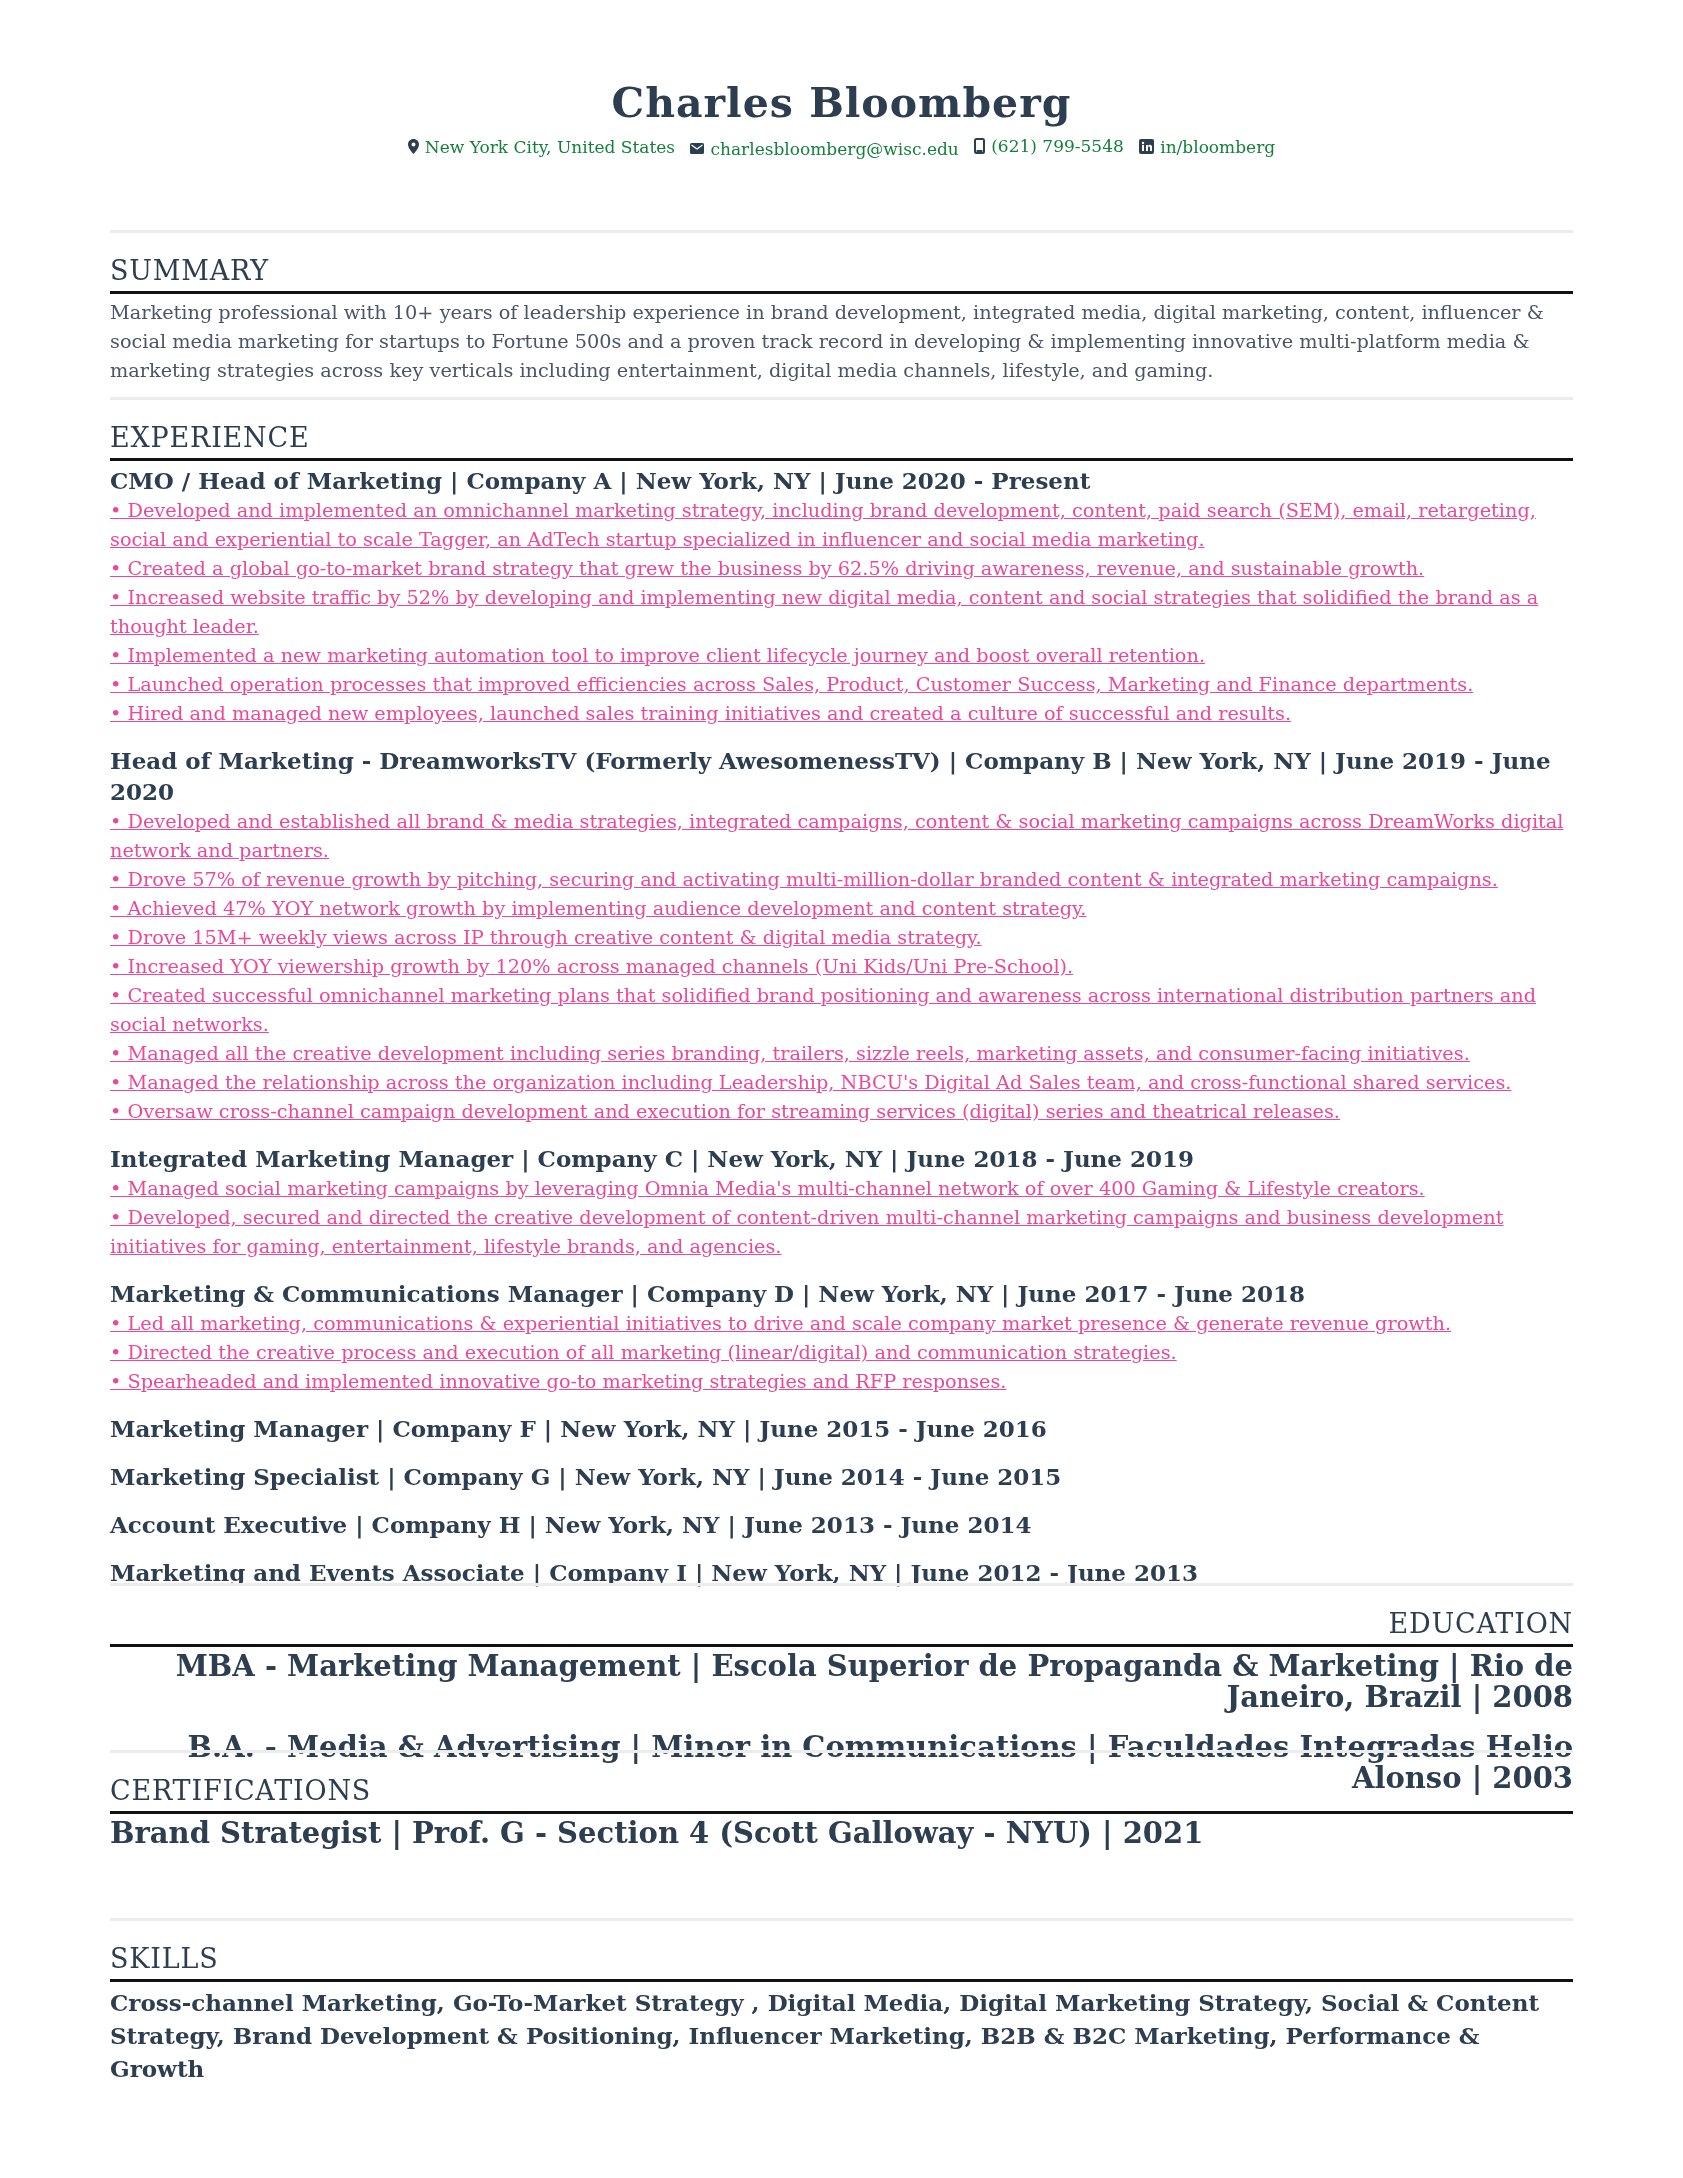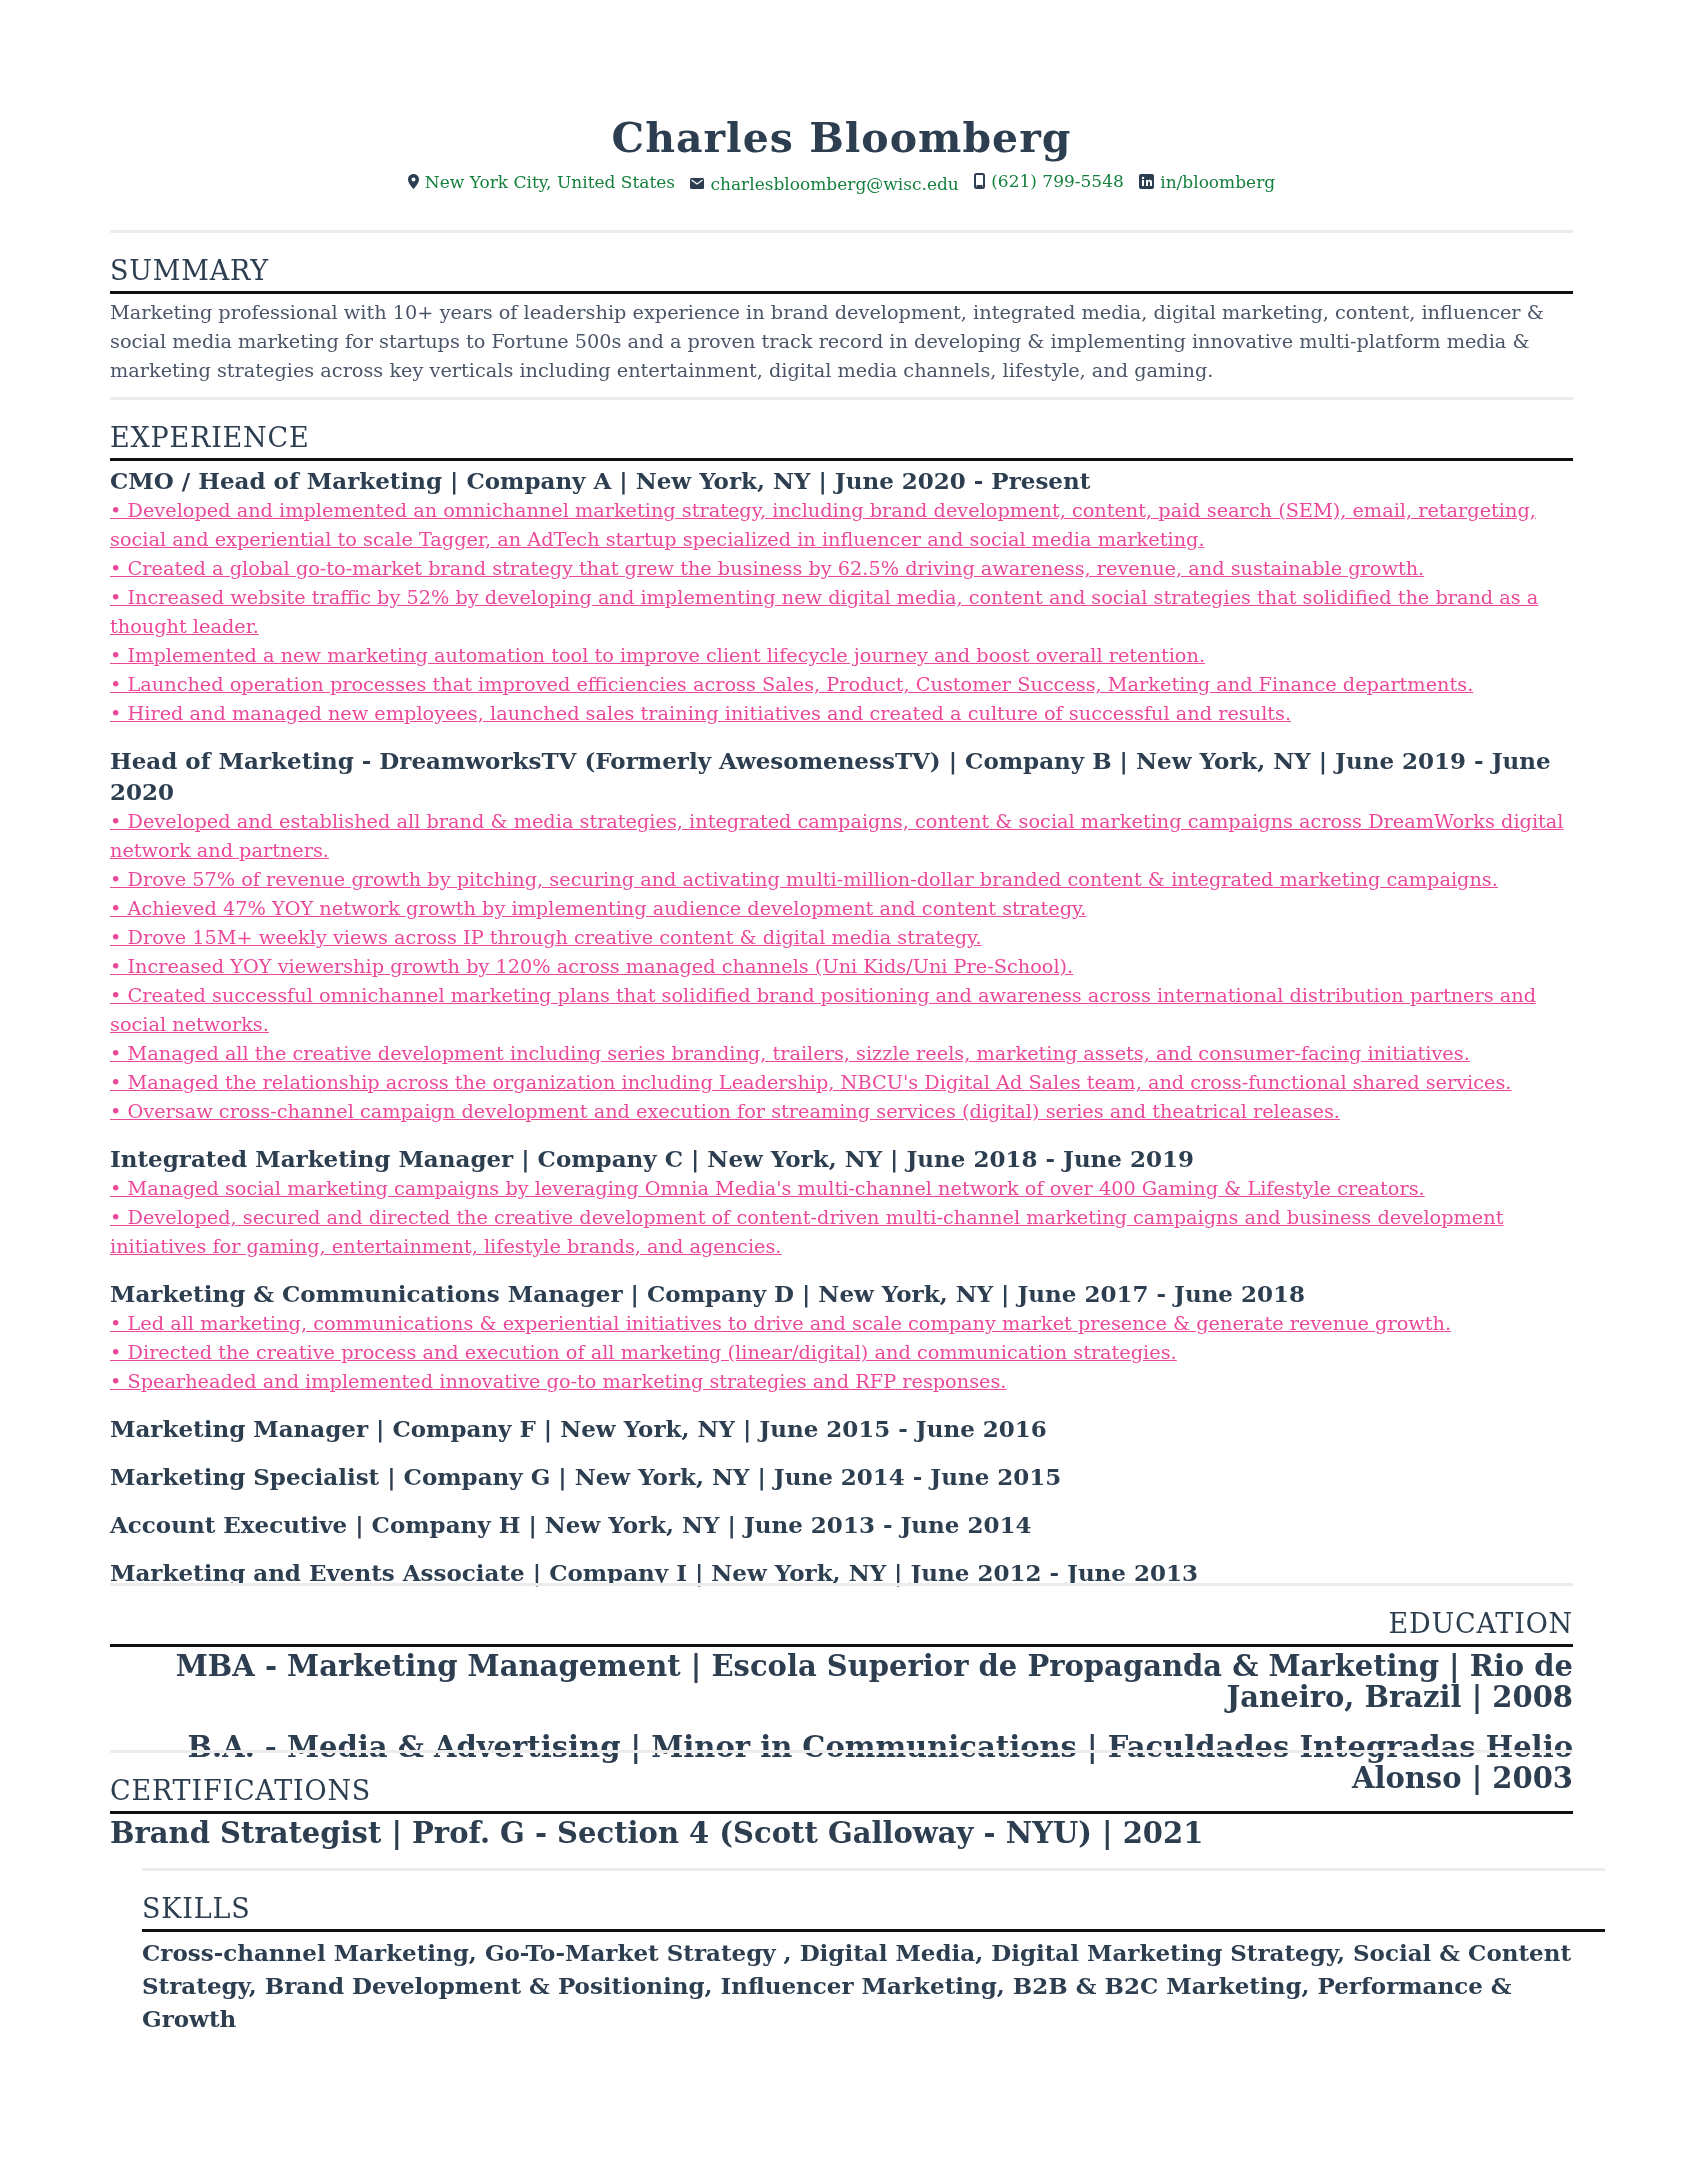--- a/index.html
+++ b/index.html
@@ -1,19 +1,19 @@
 <!DOCTYPE html>
 <html><head>
 <meta charset="utf-8">
 <style>
   html, body { margin: 0; padding: 0; background: #ffffff; }
   body { width: 1683px; height: 2178px; position: relative; overflow: hidden;
          font-family: "DejaVu Serif", "Liberation Serif", serif; color: #2d3748; }
   .page { position: absolute; left: 110px; top: 0; width: 1463px; }
-  .header { text-align: center; padding-top: 113px; }
+  .header { text-align: center; padding-top: 78px; }
   .name { font-size: 41px; font-weight: bold; color: #2c3e50; letter-spacing: 1px; line-height: 51px; margin: 0; }
   .contact { margin-top: 6px; font-size: 17px; color: #15803d; line-height: 22px; white-space: nowrap; }
   .contact-item { display: inline-flex; align-items: center; margin: 0 5px; }
   .contact-item svg { margin-right: 6px; }
   .hr-light { height: 3px; background: #ececec; border: 0; margin: 0; }
   .section-title { font-size: 27px; font-weight: normal; color: #2c3e50; letter-spacing: 0.8px; line-height: 32px; margin: 0; }
   .section-rule { height: 3px; background: #111; margin: 4px 0 4px 0; }
   .body-text { font-size: 19.3px; line-height: 29px; color: #4a5568; margin: 0; }
   .job-title { font-size: 23px; font-weight: bold; color: #2c3e50; line-height: 31px; margin: 0; }
   .bullet { font-size: 19.3px; line-height: 29px; color: #ec4899; margin: 0; text-decoration: underline; }
@@ -137,21 +137,21 @@
   </div>
 
   <div class="section" style="top:1750px;">
     <div class="hr-light"></div>
     <div style="height:22px"></div>
     <h2 class="section-title">CERTIFICATIONS</h2>
     <div class="section-rule"></div>
     <p class="edu-item">Brand Strategist | Prof. G - Section 4 (Scott Galloway - NYU) | 2021</p>
   </div>
 
-  <div class="section" style="top:1868px;margin-left:32px;">
+  <div class="section" style="top:1918px;">
     <div class="hr-light"></div>
     <div style="height:22px"></div>
     <h2 class="section-title">SKILLS</h2>
     <div class="section-rule"></div>
     <p class="skills">Cross-channel Marketing, Go-To-Market Strategy , Digital Media, Digital Marketing Strategy, Social &amp; Content Strategy, Brand Development &amp; Positioning, Influencer Marketing, B2B &amp; B2C Marketing, Performance &amp; Growth</p>
   </div>
 
 </div>
 
 

